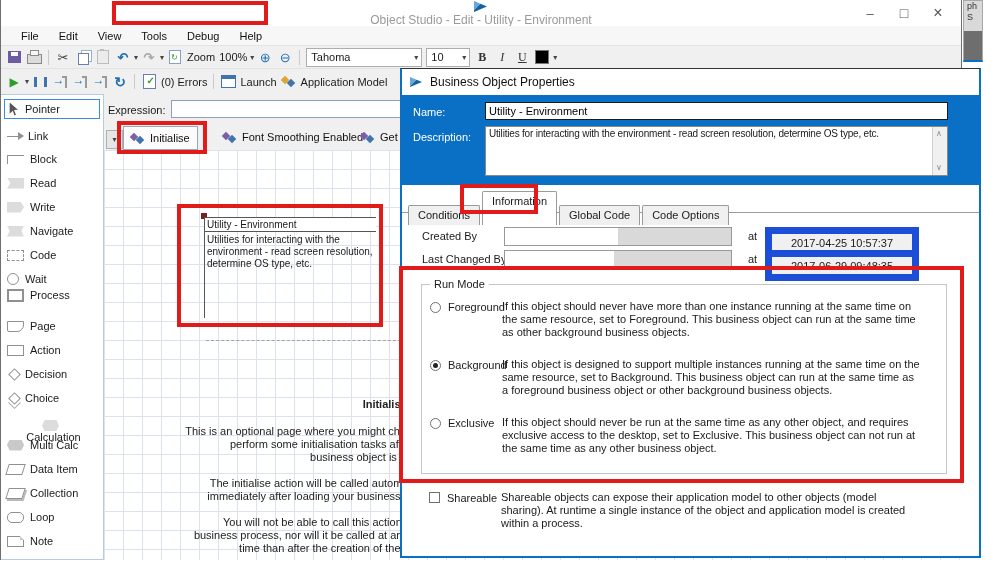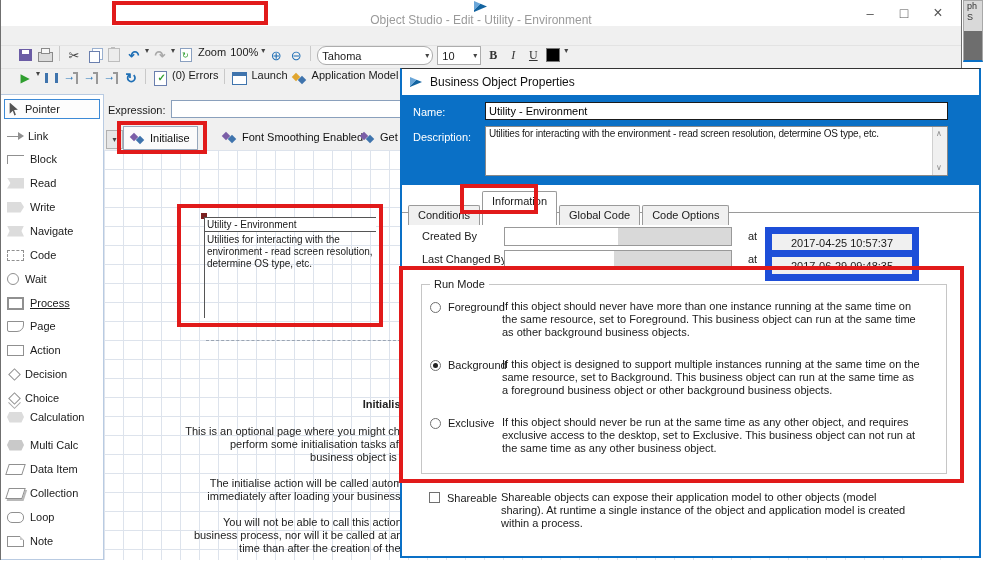--- a/index.html
+++ b/index.html
@@ -12,21 +12,21 @@
   .bp-logo{width:13px;height:13px;margin:0 9px 0 8px;clip-path:polygon(0 8%,100% 50%,0 92%);
            background:linear-gradient(135deg,#6aa6d8 0 42%,#1464a0 42%);flex:none;}
   .win-title{color:#9a9a9a;font-size:12px;white-space:nowrap;}
   .win-ctrls{position:absolute;right:6px;top:0;height:26px;display:flex;}
   .wbtn{width:34px;height:26px;display:flex;align-items:center;justify-content:center;color:#555;font-size:13px;}
   .ic-min::before{content:"\2013";}
   .ic-max::before{content:"\25A1";font-size:14px;}
   .ic-close::before{content:"\00D7";font-size:16px;}
   .menubar{left:0;top:26px;width:100%;height:19px;background:#f7f7f7;display:flex;align-items:center;padding-left:10px;}
   .menu-item{padding:2px 10px;color:#111;}
-  .tbar{left:0;width:100%;background:#f0f0f0;display:flex;align-items:flex-start;padding-left:14px;}
+  .tbar{left:0;width:100%;background:#f0f0f0;display:flex;align-items:center;padding-left:3px;}
   .tbar1{top:45px;height:23px;border-top:1px solid #e3e3e3;}
   .tbar2{top:68px;height:26px;border-top:1px solid #e3e3e3;}
   .ti{display:inline-flex;align-items:center;justify-content:center;min-width:16px;height:18px;margin:0 2px;font-size:12px;color:#333;}
   .sep{width:1px;height:15px;background:#c9c9c9;margin:0 4px;}
   .arrow-down{font-size:8px;color:#444;margin:0 1px;}
   .arrow-down::before{content:"\25BE";}
   .ic-save{width:13px;height:12px;background:#6b5ca5;position:relative;}
   .ic-save::after{content:"";position:absolute;left:3px;top:1px;width:7px;height:4px;background:#fff;}
   .ic-print{width:13px;height:8px;background:#dcdcdc;border:1px solid #8a8a8a;position:relative;margin-top:3px;}
   .ic-print::before{content:"";position:absolute;left:2px;top:-5px;width:7px;height:4px;background:#f7f7f7;border:1px solid #8a8a8a;}
@@ -151,20 +151,28 @@
     <div class="abs titlebar">
       <span class="bp-logo"></span>
       <span class="win-title">Object Studio  - Edit - Utility - Environment</span>
       <div class="win-ctrls">
         <span class="wbtn ic-min"></span>
         <span class="wbtn ic-max"></span>
         <span class="wbtn ic-close"></span>
       </div>
     </div>
 
+    <div class="abs menubar">
+      <span class="menu-item">File</span>
+      <span class="menu-item">Edit</span>
+      <span class="menu-item">View</span>
+      <span class="menu-item">Tools</span>
+      <span class="menu-item">Debug</span>
+      <span class="menu-item">Help</span>
+    </div>
 
     <div class="abs tbar tbar1">
       <span class="ti">
           <span class="ic-save"></span>
         </span>
       <span class="ti">
           <span class="ic-print"></span>
         </span>
       <span class="sep"></span>
       <span class="ti ic-cut"></span>
@@ -180,21 +188,21 @@
         <span class="arrow-down"></span>
       <span class="ti">
           <span class="ic-pagerefresh"></span>
         </span>
       <span class="tlabel">Zoom</span>
       <span class="tlabel">100%</span>
       <span class="arrow-down"></span>
       <span class="ti ic-zoomin"></span>
       <span class="ti ic-zoomout"></span>
       <span class="sep"></span>
-      <span class="combo" style="width:108px;border-radius:9px;">
+      <span class="combo" style="width:108px;">
         <span>Tahoma</span>
           <span class="arrow-down"></span>
       </span>
       <span class="combo" style="width:36px;">
         <span>10</span>
           <span class="arrow-down"></span>
       </span>
       <span class="ti fmt">B</span>
       <span class="ti fmt" style="font-style:italic;font-weight:normal;">I</span>
       <span class="ti fmt" style="text-decoration:underline;font-weight:normal;">U</span>
@@ -262,41 +270,41 @@
           <span>Navigate</span>
         </div>
       <div class="tb-item" style="top:150px;">
           <span class="si code"></span>
           <span>Code</span>
         </div>
       <div class="tb-item" style="top:174px;">
           <span class="si wait"></span>
           <span>Wait</span>
         </div>
-      <div class="tb-item" style="top:198px;text-decoration:underline;">
+      <div class="tb-item" style="top:190px;">
           <span class="si process"></span>
           <span>Process</span>
         </div>
       <div class="tb-item" style="top:221px;">
           <span class="si page"></span>
           <span>Page</span>
         </div>
       <div class="tb-item" style="top:245px;">
           <span class="si action"></span>
           <span>Action</span>
         </div>
       <div class="tb-item" style="top:269px;">
           <span class="si decision"></span>
           <span>Decision</span>
         </div>
       <div class="tb-item" style="top:293px;">
           <span class="si choice"></span>
           <span>Choice</span>
         </div>
-      <div class="tb-item" style="top:312px;">
+      <div class="tb-item" style="top:325px;flex-direction:column;">
           <span class="si calculation"></span>
           <span>Calculation</span>
         </div>
       <div class="tb-item" style="top:340px;">
           <span class="si multicalc"></span>
           <span>Multi Calc</span>
         </div>
       <div class="tb-item" style="top:364px;">
           <span class="si dataitem"></span>
           <span>Data Item</span>

